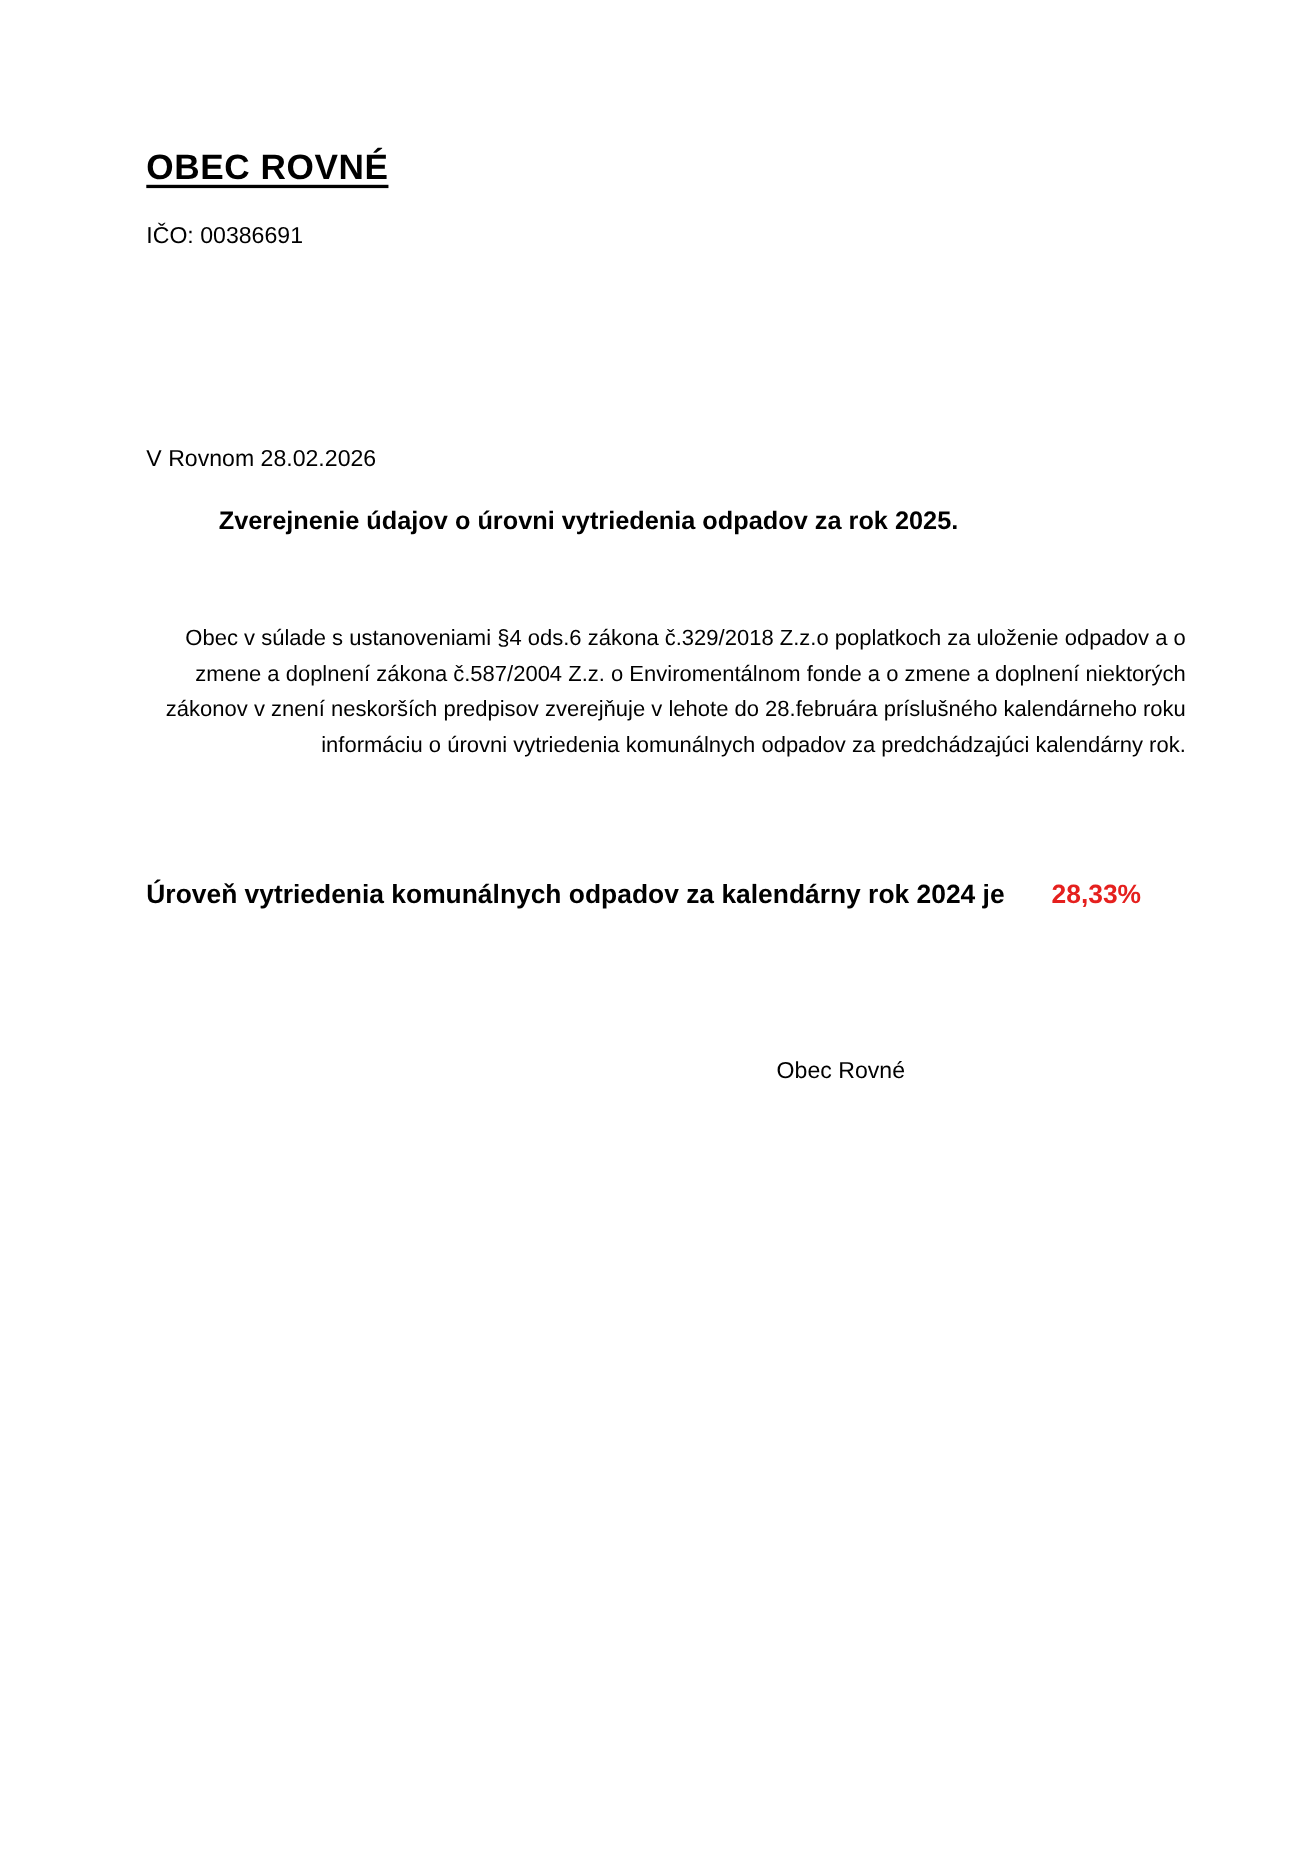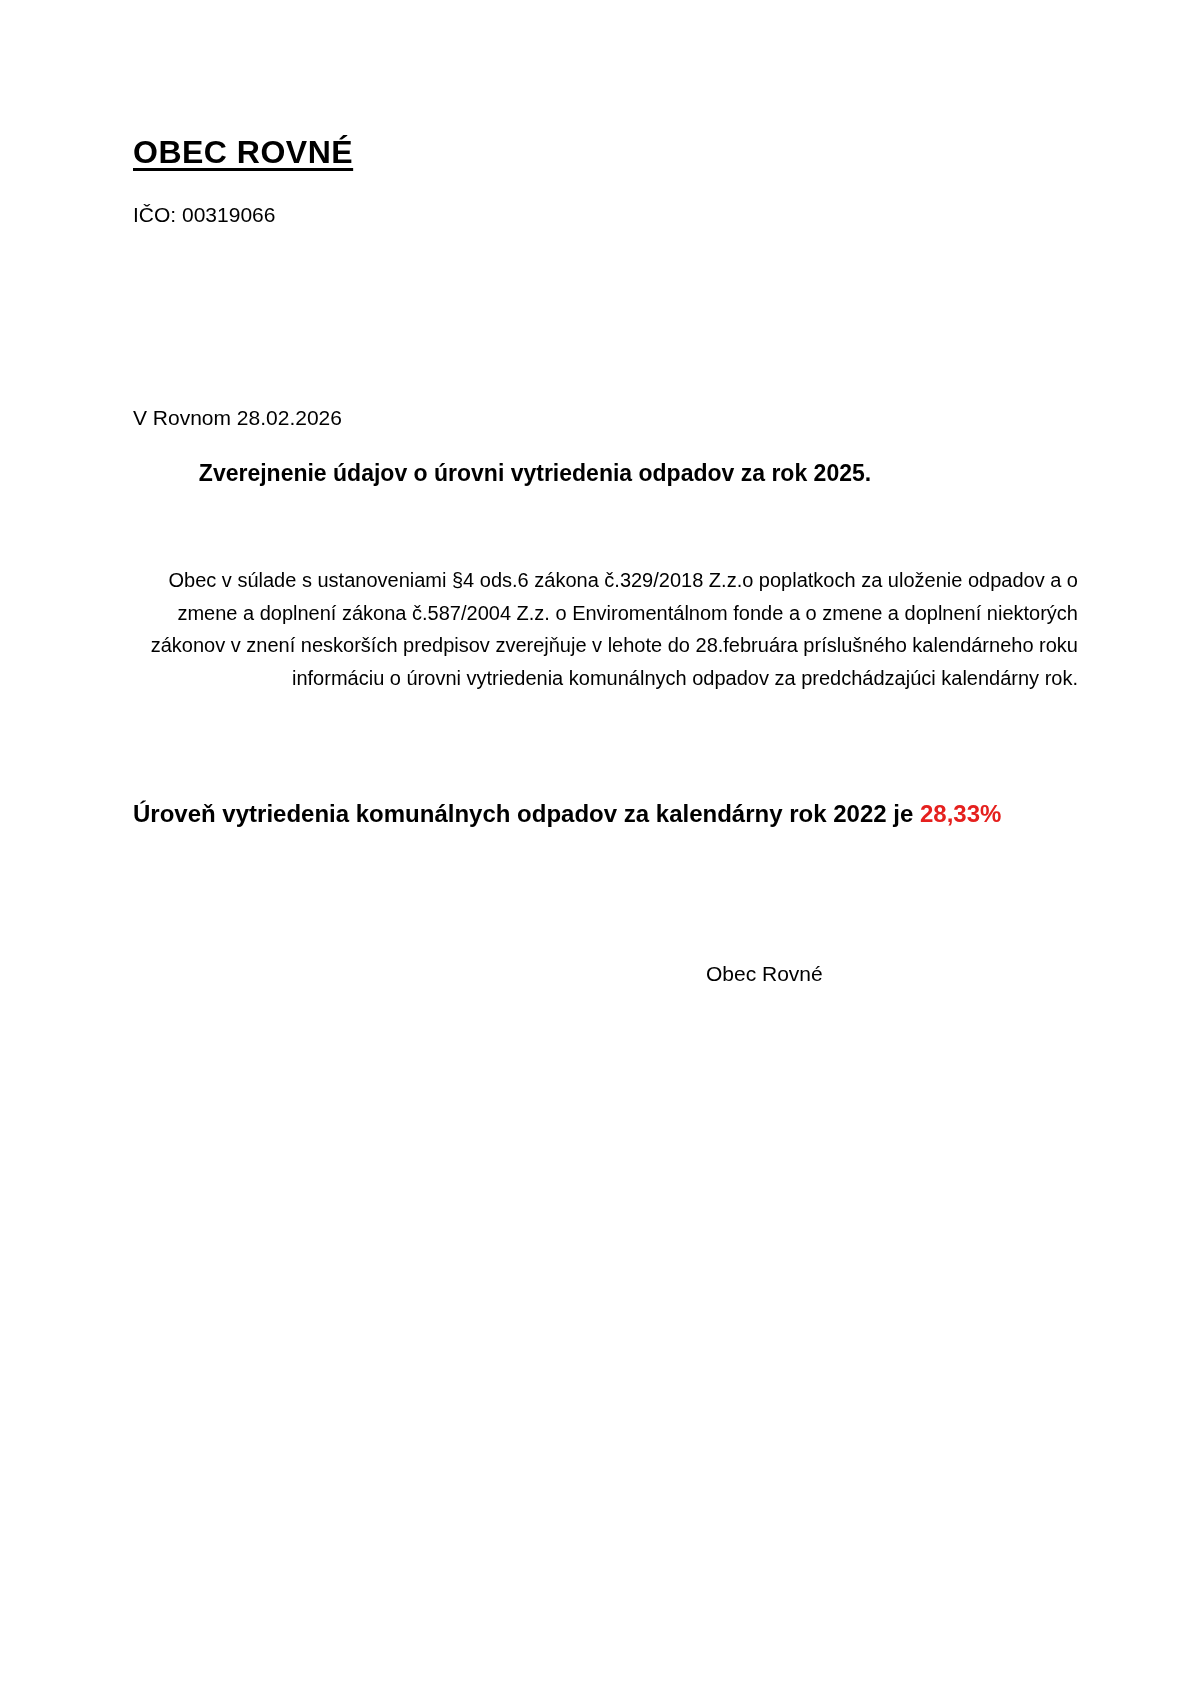--- a/index.html
+++ b/index.html
@@ -62,42 +62,43 @@
   .statement {
     position: absolute;
     left: 133px;
     top: 800px;
     font-size: 24px;
     font-weight: bold;
     white-space: nowrap;
   }
   .statement .value {
     color: #e5201e;
+    margin-left: 36px;
   }
   .signature {
     position: absolute;
     left: 706px;
     top: 962px;
     font-size: 21px;
   }
 </style>
 </head>
 <body>
 
 <div class="page">
 
   <div class="org-name">OBEC ROVNÉ</div>
 
-  <div class="ico-line">IČO: 00319066</div>
+  <div class="ico-line">IČO: 00386691</div>
 
   <div class="date-line">V Rovnom 28.02.2026</div>
 
   <div class="doc-title">Zverejnenie údajov o úrovni vytriedenia odpadov za rok 2025.</div>
 
   <div class="body-paragraph">Obec v súlade s ustanoveniami §4 ods.6 zákona č.329/2018 Z.z.o poplatkoch za uloženie odpadov a o zmene a doplnení zákona č.587/2004 Z.z. o Enviromentálnom fonde a o zmene a doplnení niektorých zákonov v znení neskorších predpisov zverejňuje v lehote do 28.februára príslušného kalendárneho roku informáciu o úrovni vytriedenia komunálnych odpadov za predchádzajúci kalendárny rok.</div>
 
   <div class="statement">
-    <span>Úroveň vytriedenia komunálnych odpadov za kalendárny rok 2022 je </span><span class="value">28,33%</span>
+    <span>Úroveň vytriedenia komunálnych odpadov za kalendárny rok 2024 je </span><span class="value">28,33%</span>
   </div>
 
   <div class="signature">Obec Rovné</div>
 
 </div>
 
 </body></html>

